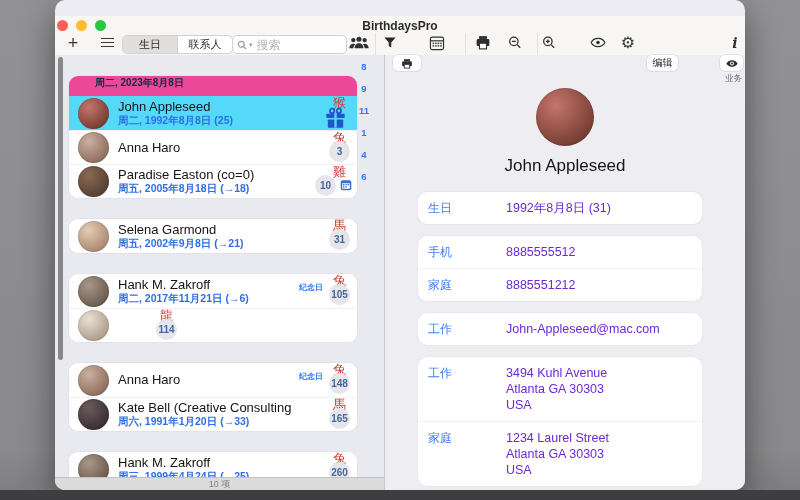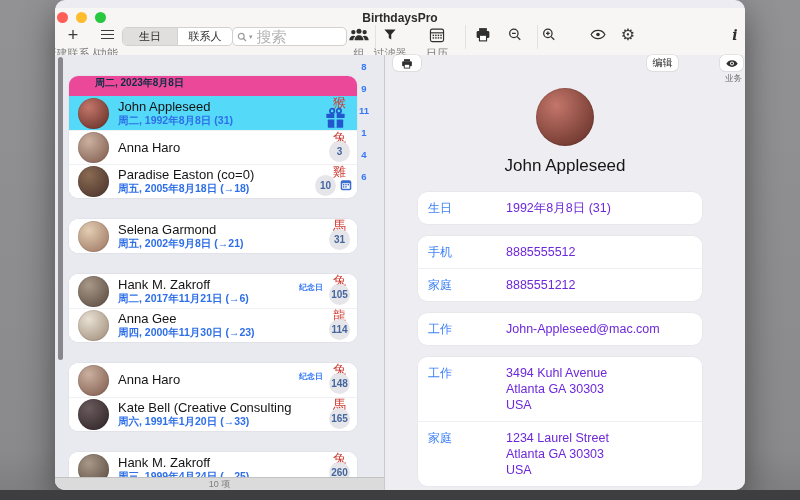--- a/index.html
+++ b/index.html
@@ -3,41 +3,41 @@
 <meta charset="utf-8">
 <style>
   html,body{margin:0;padding:0;}
   body{width:800px;height:500px;position:relative;overflow:hidden;
        background:linear-gradient(180deg,#929294 0%,#8a8a8c 90%,#7c7c7e 100%);
        font-family:"Liberation Sans",sans-serif;-webkit-font-smoothing:antialiased;}
   .bottom-strip{position:absolute;left:0;right:0;bottom:0;height:10px;background:#3e3e40;}
   .window{position:absolute;left:55px;top:0;width:690px;height:490px;border-radius:10px;
           background:#ECECF2;box-shadow:0 12px 34px rgba(0,0,0,.45);overflow:hidden;}
   
-  .toolbar{position:absolute;left:0;top:8px;width:100%;height:55px;background:#F7F6F5;
+  .toolbar{position:absolute;left:0;top:16px;width:100%;height:55px;background:#F7F6F5;
            border-bottom:1px solid #D9D8D7;box-sizing:border-box;}
   .win-title{position:absolute;top:3px;left:0;width:100%;text-align:center;font-size:12px;
              font-weight:bold;color:#2b2b2b;}
   .traffic{position:absolute;left:2px;top:4px;display:flex;gap:8px;}
   .light{width:11px;height:11px;border-radius:50%;}
   .l-red{background:#FF5F57;} .l-yellow{background:#FEBC2E;} .l-green{background:#28C840;}
   .titem{position:absolute;top:17px;transform:translateX(-50%);text-align:center;color:#2f2f2f;}
   .titem .ic{height:19px;display:flex;align-items:center;justify-content:center;}
   .tlabel{font-size:11px;color:#7d7d7d;margin-top:2px;white-space:nowrap;}
   .plus-glyph{font-size:18px;font-weight:400;line-height:16px;color:#3a3a3a;}
   .menu-glyph div{width:13px;height:1.6px;background:#3a3a3a;margin:2.4px 0;}
   .seg{position:absolute;left:67px;top:19px;height:19px;display:flex;border:1px solid #D2D1D0;
        border-radius:5px;overflow:hidden;background:#fff;box-sizing:border-box;}
   .seg .tab{width:54px;font-size:11px;color:#2c2c2c;display:flex;align-items:center;justify-content:center;cursor:default;}
   .seg .tab.sel{background:#E0DFDE;}
   .seg .tab + .tab{border-left:1px solid #D2D1D0;}
   .searchbox{position:absolute;left:177px;top:19px;width:115px;height:19px;background:#fff;
              border:1px solid #D2D1D0;border-radius:5px;display:flex;align-items:center;
              padding:0 4px;box-sizing:border-box;gap:2px;}
-  .searchbox input{border:none;outline:none;width:70px;font-size:15px;color:#333;background:transparent;
+  .searchbox input{border:none;outline:none;width:70px;font-size:12px;color:#333;background:transparent;
                    font-family:"Liberation Sans",sans-serif;}
   .searchbox input::placeholder{color:#b3b3b3;}
   .chev{font-size:7px;color:#9a9a9a;}
   .tsep{position:absolute;top:17px;width:1px;height:24px;background:#E2E1E0;}
   .gear-glyph{font-size:16px;color:#3a3a3a;line-height:16px;}
   .info-glyph{font-family:"DejaVu Serif",serif;font-style:italic;font-weight:bold;font-size:14px;color:#2f2f2f;}
   
   .content{position:absolute;top:55px;left:0;right:0;bottom:0;display:flex;}
   .list-panel{width:330px;background:#E9E9F0;position:relative;border-right:1px solid #C9C9CE;
               box-sizing:border-box;overflow:hidden;}
@@ -232,21 +232,21 @@
 
     <div class="list-panel">
       <div class="vscroll"></div>
       <div class="list-scroll">
           <div class="card">
             <div class="section-header">周二, 2023年8月8日</div>
             <div class="row selected">
     <div class="avatar" style="background: radial-gradient(circle at 35% 30%, rgb(196, 118, 106), rgb(93, 42, 34));"></div>
     <div class="row-text">
       <div class="cname">John Appleseed</div>
-      <div class="cdate">周二, 1992年8月8日 (31)</div>
+      <div class="cdate">周二, 1992年8月8日 (25)</div>
     </div>
     <div class="row-right">
       <span class="zodiac">猴</span>
 
       <svg class="gift" viewBox="0 0 24 24">
         <circle cx="8.3" cy="4.3" r="2.4" fill="none" stroke="#2256CC" stroke-width="1.9"></circle>
         <circle cx="15.7" cy="4.3" r="2.4" fill="none" stroke="#2256CC" stroke-width="1.9"></circle>
         <rect x="2" y="7.4" width="20" height="4.6" rx="0.8" fill="#2256CC"></rect>
         <rect x="3.6" y="13.6" width="16.8" height="9" rx="0.8" fill="#2256CC"></rect>
         <rect x="10.7" y="7.4" width="2.6" height="15.2" fill="#55D9F8"></rect>
@@ -315,24 +315,20 @@
     </div>
     <div class="row-right">
       <span class="zodiac">兔</span>
       <span class="ann-tag">纪念日</span>
       <span class="badge">105</span>
 
     </div>
   </div>
             <div class="row">
     <div class="avatar" style="background: radial-gradient(circle at 35% 30%, rgb(232, 224, 212), rgb(154, 136, 114));"></div>
-    <div class="row-text">
-      <div class="cname">Anna Gee</div>
-      <div class="cdate">周四, 2000年11月30日 (→23)</div>
-    </div>
     <div class="row-right">
       <span class="zodiac">龍</span>
 
       <span class="badge">114</span>
 
     </div>
   </div>
           </div>
           <div class="card">
             <div class="row">

